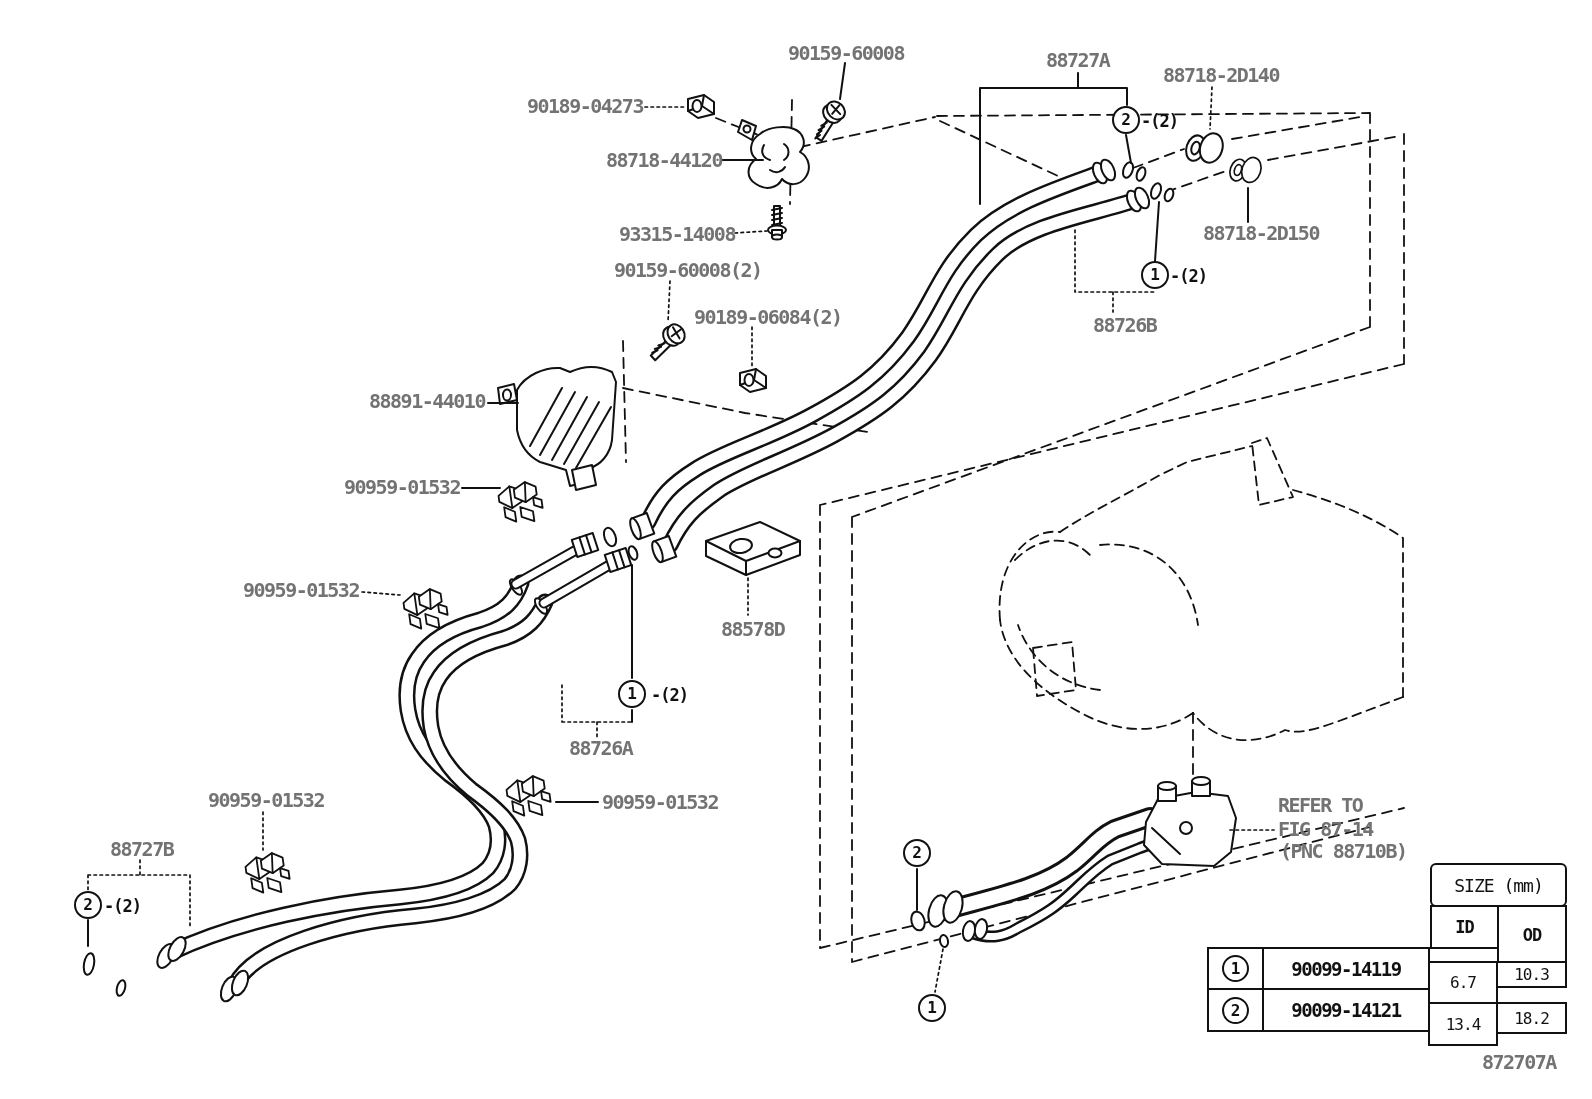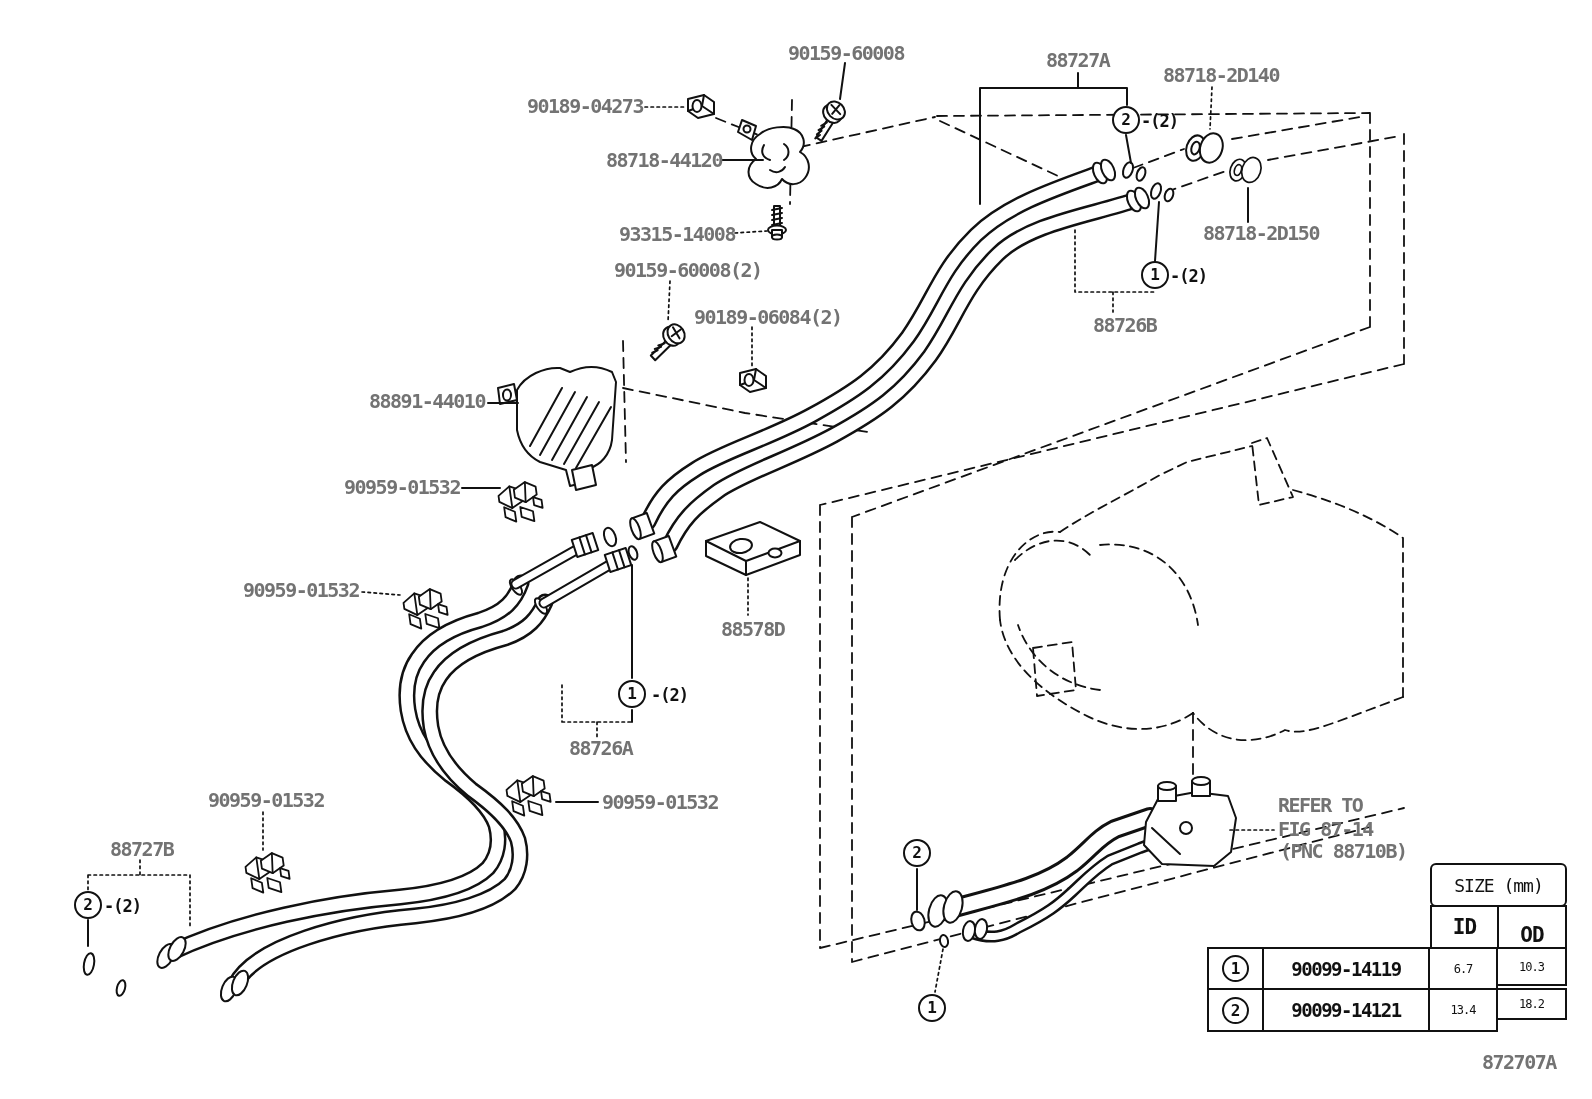--- a/index.html
+++ b/index.html
@@ -10,23 +10,23 @@
        font-size:20px;line-height:22px;letter-spacing:-1.5px;color:#737373;white-space:pre;}
   .qty{position:absolute;font-family:"DejaVu Sans Mono",monospace;font-weight:bold;
        font-size:17px;line-height:20px;letter-spacing:-1px;color:#111;}
   .co{position:absolute;box-sizing:border-box;width:28px;height:28px;border:2px solid #111;
       border-radius:50%;background:#fff;color:#111;font-family:"DejaVu Sans Mono",monospace;
       font-weight:bold;font-size:16px;line-height:24px;text-align:center;}
   .cell{position:absolute;box-sizing:border-box;border:2px solid #111;background:#fff;
         display:flex;align-items:center;justify-content:center;color:#111;
         font-family:"DejaVu Sans Mono",monospace;}
   .cell.hdr{font-size:18px;letter-spacing:-1px;border-radius:6px;}
-  .cell.colhdr{font-size:21px;font-weight:bold;letter-spacing:-1px;}
+  .cell.colhdr{font-size:17px;font-weight:bold;letter-spacing:-1px;}
   .cell.part{font-size:19px;font-weight:bold;letter-spacing:-1.5px;}
-  .cell.num{font-size:12px;letter-spacing:-1px;}
+  .cell.num{font-size:16px;letter-spacing:-1px;margin-top:14px;}
   .badge{box-sizing:border-box;width:27px;height:27px;border:2px solid #111;border-radius:50%;
          background:#fff;font-size:16px;line-height:23px;font-weight:bold;text-align:center;}
 </style>
 </head>
 <body>
 
 <div id="stage">
 
 <svg width="1592" height="1099" viewBox="0 0 1592 1099">
   <g fill="none" stroke="#111" stroke-width="2" stroke-linecap="round" stroke-linejoin="round">
@@ -304,21 +304,21 @@
 <div>
   <div class="cell hdr" style="left:1430px;top:863px;width:137px;height:44px">SIZE (mm)</div>
   <div class="cell colhdr" style="left:1430px;top:905px;width:69px;height:44px">ID</div>
   <div class="cell colhdr" style="left:1497px;top:905px;width:70px;height:60px">OD</div>
 
   <div class="cell" style="left:1207px;top:947px;width:57px;height:43px">
     <span class="badge">1</span>
   </div>
   <div class="cell part" style="left:1262px;top:947px;width:168px;height:43px">90099-14119</div>
   <div class="cell num" style="left:1428px;top:947px;width:70px;height:43px">6.7</div>
-  <div class="cell num" style="left:1496px;top:947px;width:71px;height:39px">10.3</div>
+  <div class="cell num" style="left:1496px;top:947px;width:71px;height:27px">10.3</div>
 
   <div class="cell" style="left:1207px;top:988px;width:57px;height:44px">
     <span class="badge">2</span>
   </div>
   <div class="cell part" style="left:1262px;top:988px;width:168px;height:44px">90099-14121</div>
   <div class="cell num" style="left:1428px;top:988px;width:70px;height:44px">13.4</div>
   <div class="cell num" style="left:1496px;top:988px;width:71px;height:32px">18.2</div>
 </div>
 
 </div>

